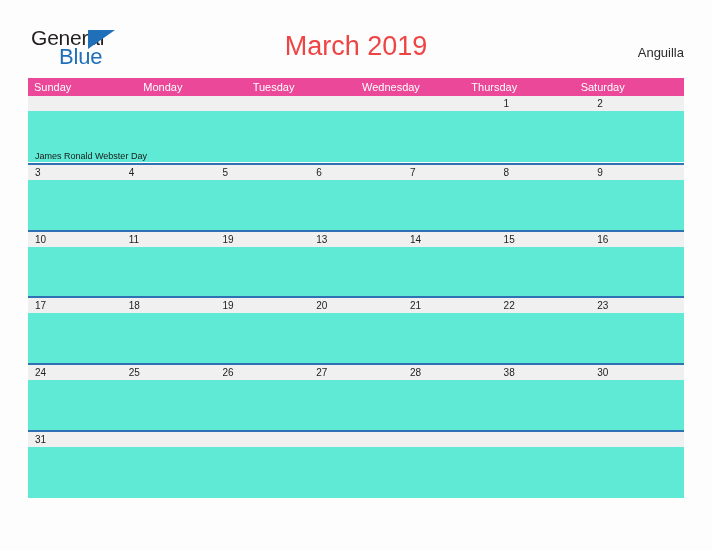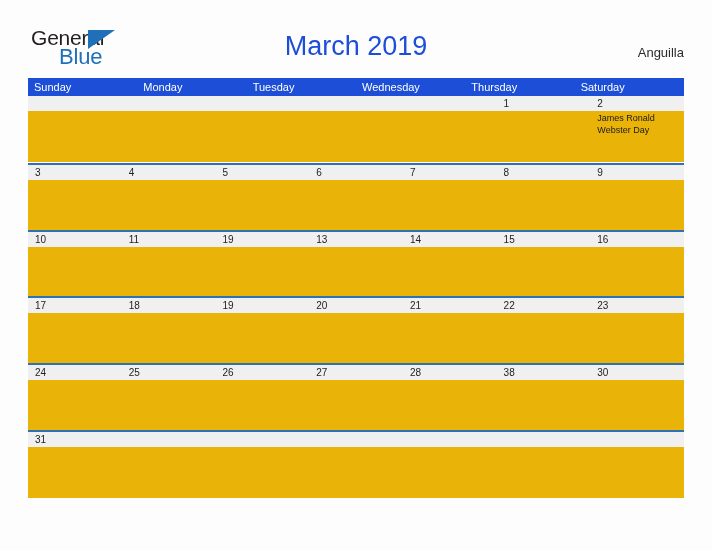--- a/index.html
+++ b/index.html
@@ -71,21 +71,21 @@
 
   .cal-title {
     position: absolute;
     left: 0;
     top: 29px;
     width: 712px;
     text-align: center;
     font-size: 27px;
     line-height: 34px;
     font-weight: normal;
-    color: #1d4ed8;
+    color: #ef4444;
     letter-spacing: 0px;
   }
 
   .cal-locale {
     position: absolute;
     right: 28px;
     top: 45px;
     font-size: 13px;
     line-height: 16px;
     color: #2b2b2b;
@@ -97,21 +97,21 @@
     position: absolute;
     left: 28px;
     top: 78px;
     width: 656px;
   }
 
   .dow-row {
     display: flex;
     width: 656px;
     height: 18px;
-    background: #1d4ed8;
+    background: #ec4899;
   }
   .dow-cell {
     flex: 1 1 0;
     min-width: 0;
     color: #ffffff;
     font-size: 11px;
     line-height: 18px;
     padding-left: 6px;
     box-sizing: border-box;
     white-space: nowrap;
@@ -142,21 +142,22 @@
     padding-left: 7px;
     box-sizing: border-box;
     white-space: nowrap;
     overflow: hidden;
   }
 
   .event-strip {
     display: flex;
     width: 656px;
     height: 51px;
-    background: #eab308;
+    background: #5eead4;
+    flex-direction: column;
   }
   .event-cell {
     flex: 1 1 0;
     min-width: 0;
     padding: 2px 7px 0 7px;
     box-sizing: border-box;
   }
   .event-text {
     font-size: 9px;
     line-height: 11.5px;

